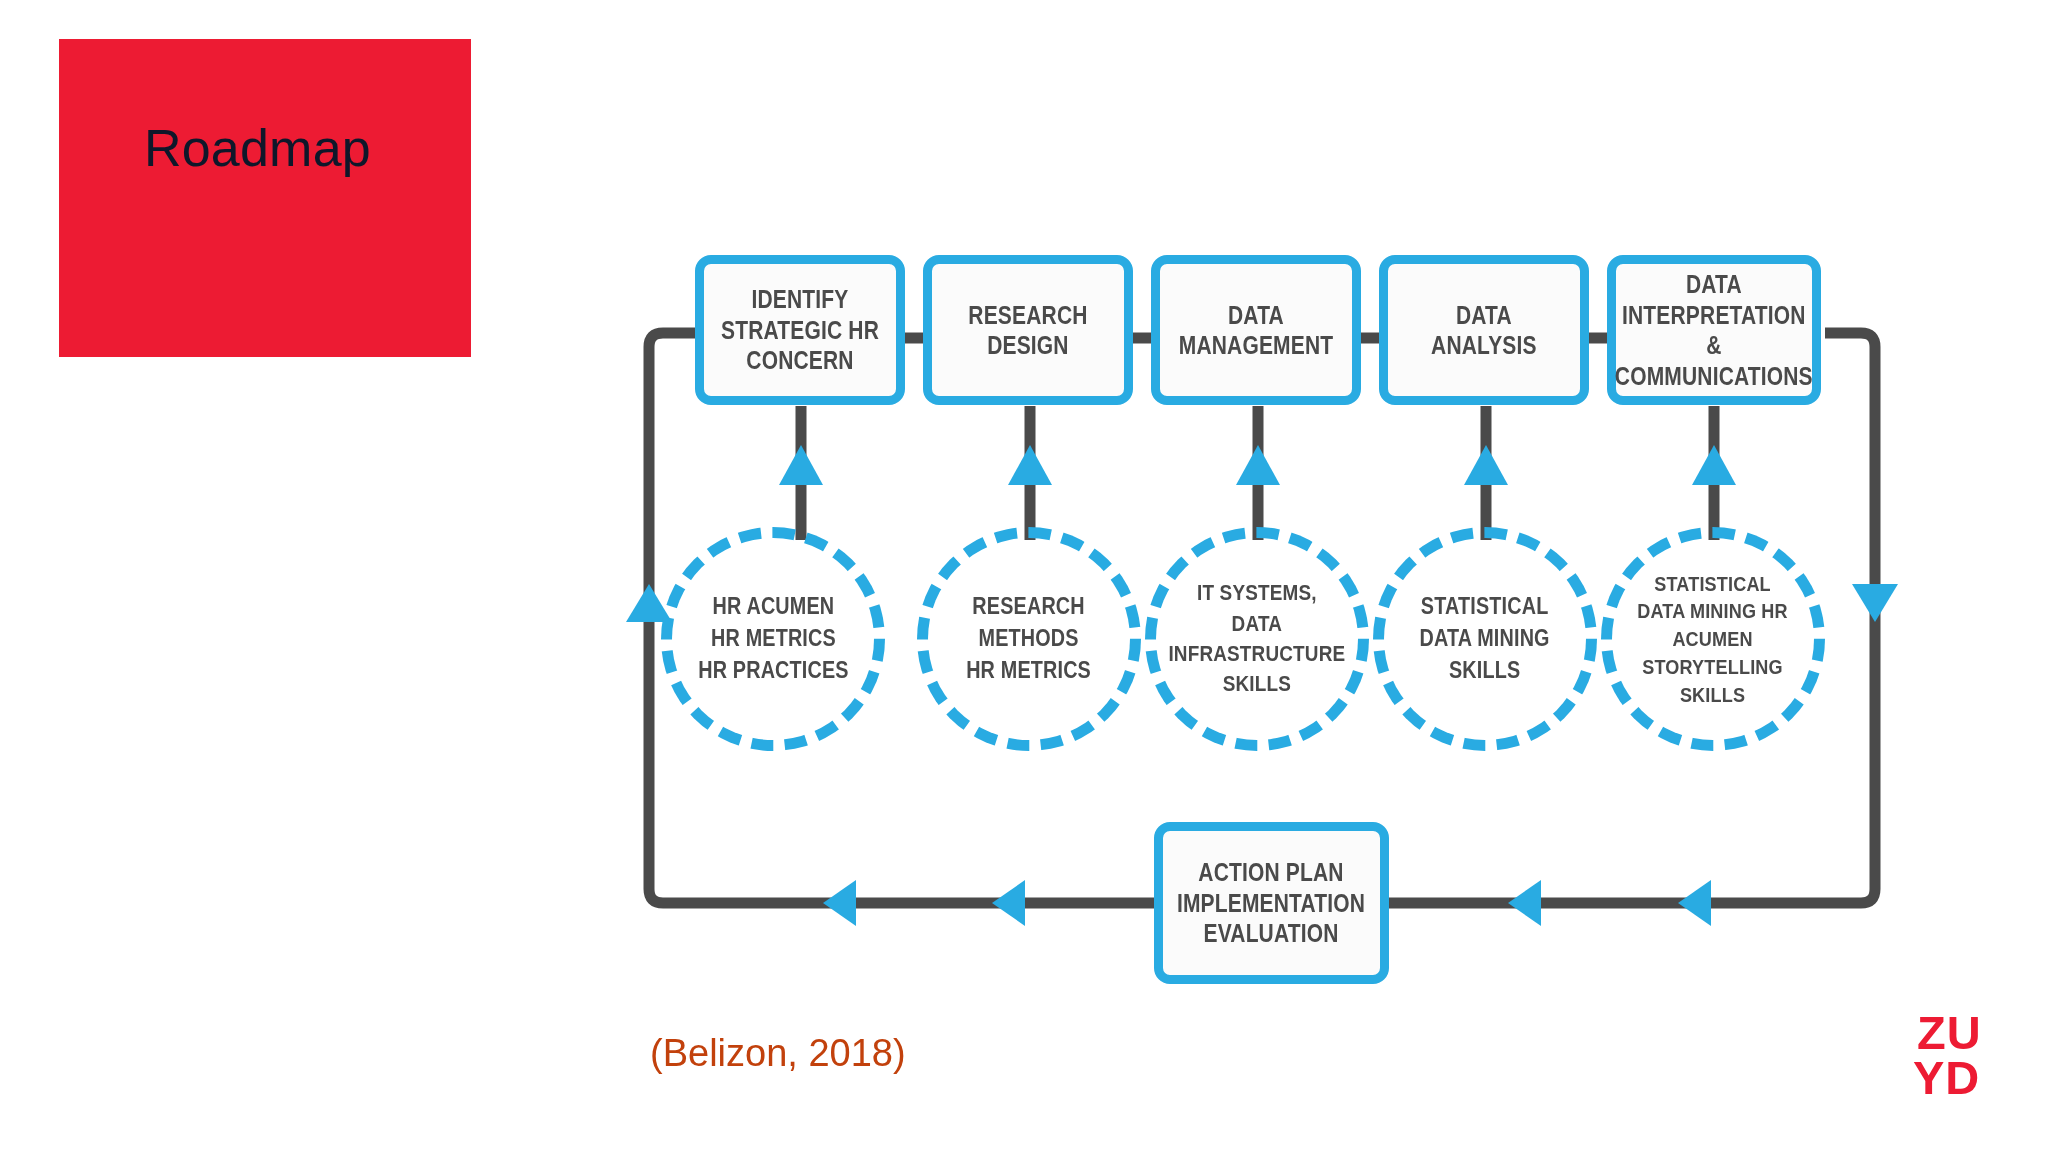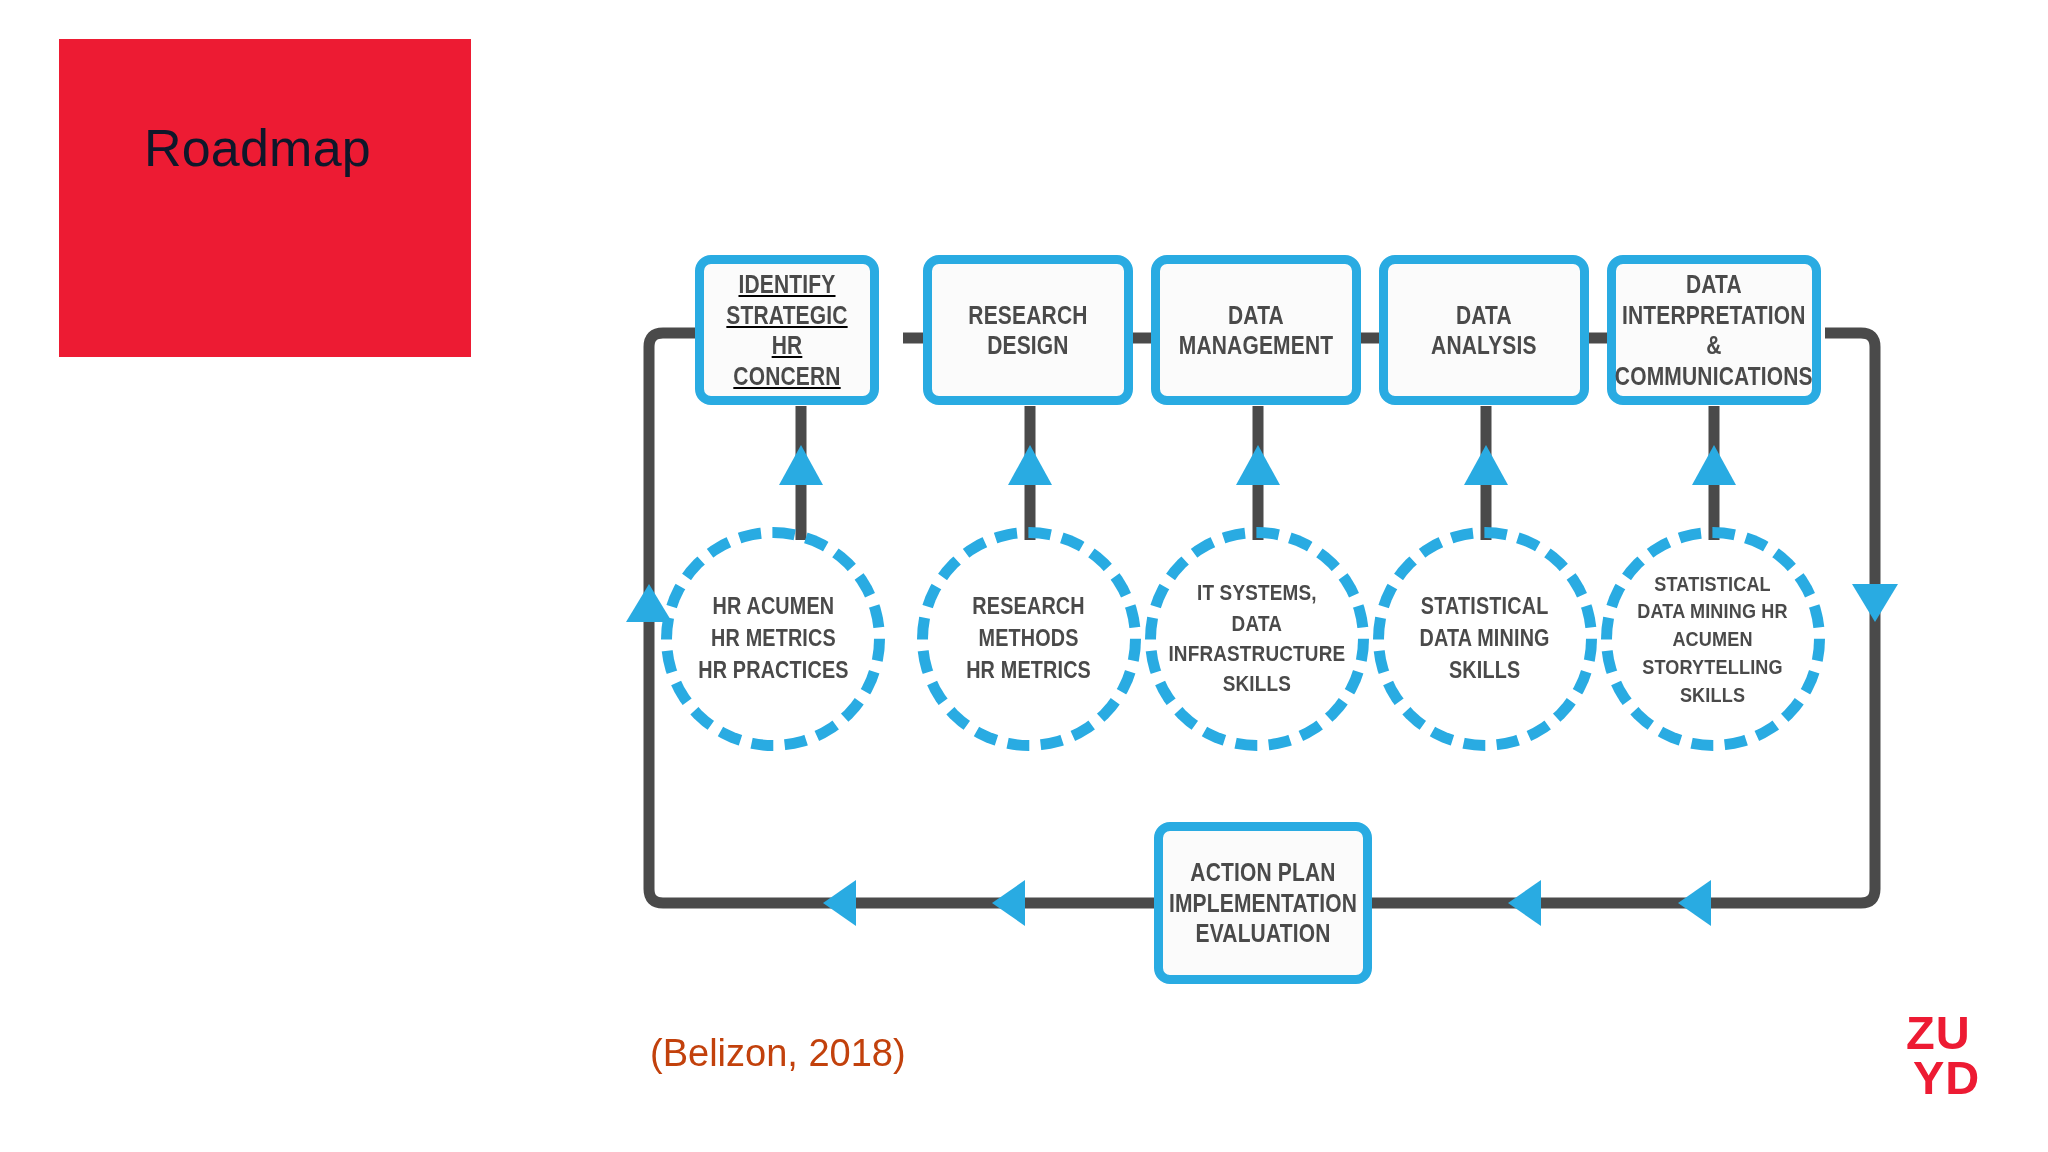--- a/index.html
+++ b/index.html
@@ -31,21 +31,21 @@
     font-size:38px;color:#c2410c;font-weight:400;
     font-family:"Liberation Sans",sans-serif;white-space:nowrap;
   }
 
   
   #logo{position:absolute;left:1905px;top:1010px;width:110px;height:110px;}
   .logo-row{
     color:#ED1B33;font-weight:700;font-size:47px;line-height:0.96;
     font-family:"Liberation Sans",sans-serif;letter-spacing:1px;
   }
-  .logo-row.r1{margin-left:1px;}
+  .logo-row.r1{margin-left:12px;}
   .logo-row.r2{margin-left:8px;}
 
   
   #diagram{position:absolute;left:0;top:0;width:2048px;height:1152px;}
 
   
   .pbox{
     position:absolute;box-sizing:border-box;
     border:9px solid #29ABE2;border-radius:16px;
     background:#fbfbfb;
@@ -113,21 +113,21 @@
     <g fill="#29ABE2">
       <polygon points="649,584 626,622 672,622"></polygon>
       <polygon points="1875,622 1852,584 1898,584"></polygon>
       <polygon points="823,903 856,880 856,926"></polygon>
       <polygon points="992,903 1025,880 1025,926"></polygon>
       <polygon points="1508,903 1541,880 1541,926"></polygon>
       <polygon points="1678,903 1711,880 1711,926"></polygon>
     </g>
   </svg>
 
-  <div class="pbox b1" style="left:695px;top:255px;width:184px;height:150px;text-decoration:underline;">
+  <div class="pbox b1" style="left:695px;top:255px;width:210px;height:150px;">
     <div class="lbl">
         <div>IDENTIFY</div>
         <div>STRATEGIC HR</div>
         <div>CONCERN</div>
       </div>
   </div>
   <div class="pbox b2" style="left:923px;top:255px;width:210px;height:150px;">
     <div class="lbl">
         <div>RESEARCH</div>
         <div>DESIGN</div>
@@ -185,21 +185,21 @@
   <div class="pcircle c5" style="left:1601px;top:527px;width:224px;height:224px;">
     <div class="lbl">
         <div>STATISTICAL</div>
         <div>DATA MINING HR</div>
         <div>ACUMEN</div>
         <div>STORYTELLING</div>
         <div>SKILLS</div>
       </div>
   </div>
 
-  <div class="pbox fb" style="left:1154px;top:822px;width:218px;height:162px;align-items:center;">
+  <div class="pbox fb" style="left:1154px;top:822px;width:235px;height:162px;align-items:center;">
     <div class="lbl">
         <div>ACTION PLAN</div>
         <div>IMPLEMENTATION</div>
         <div>EVALUATION</div>
       </div>
   </div>
 
   <div id="citation">(Belizon, 2018)</div>
 
   <div id="logo">

